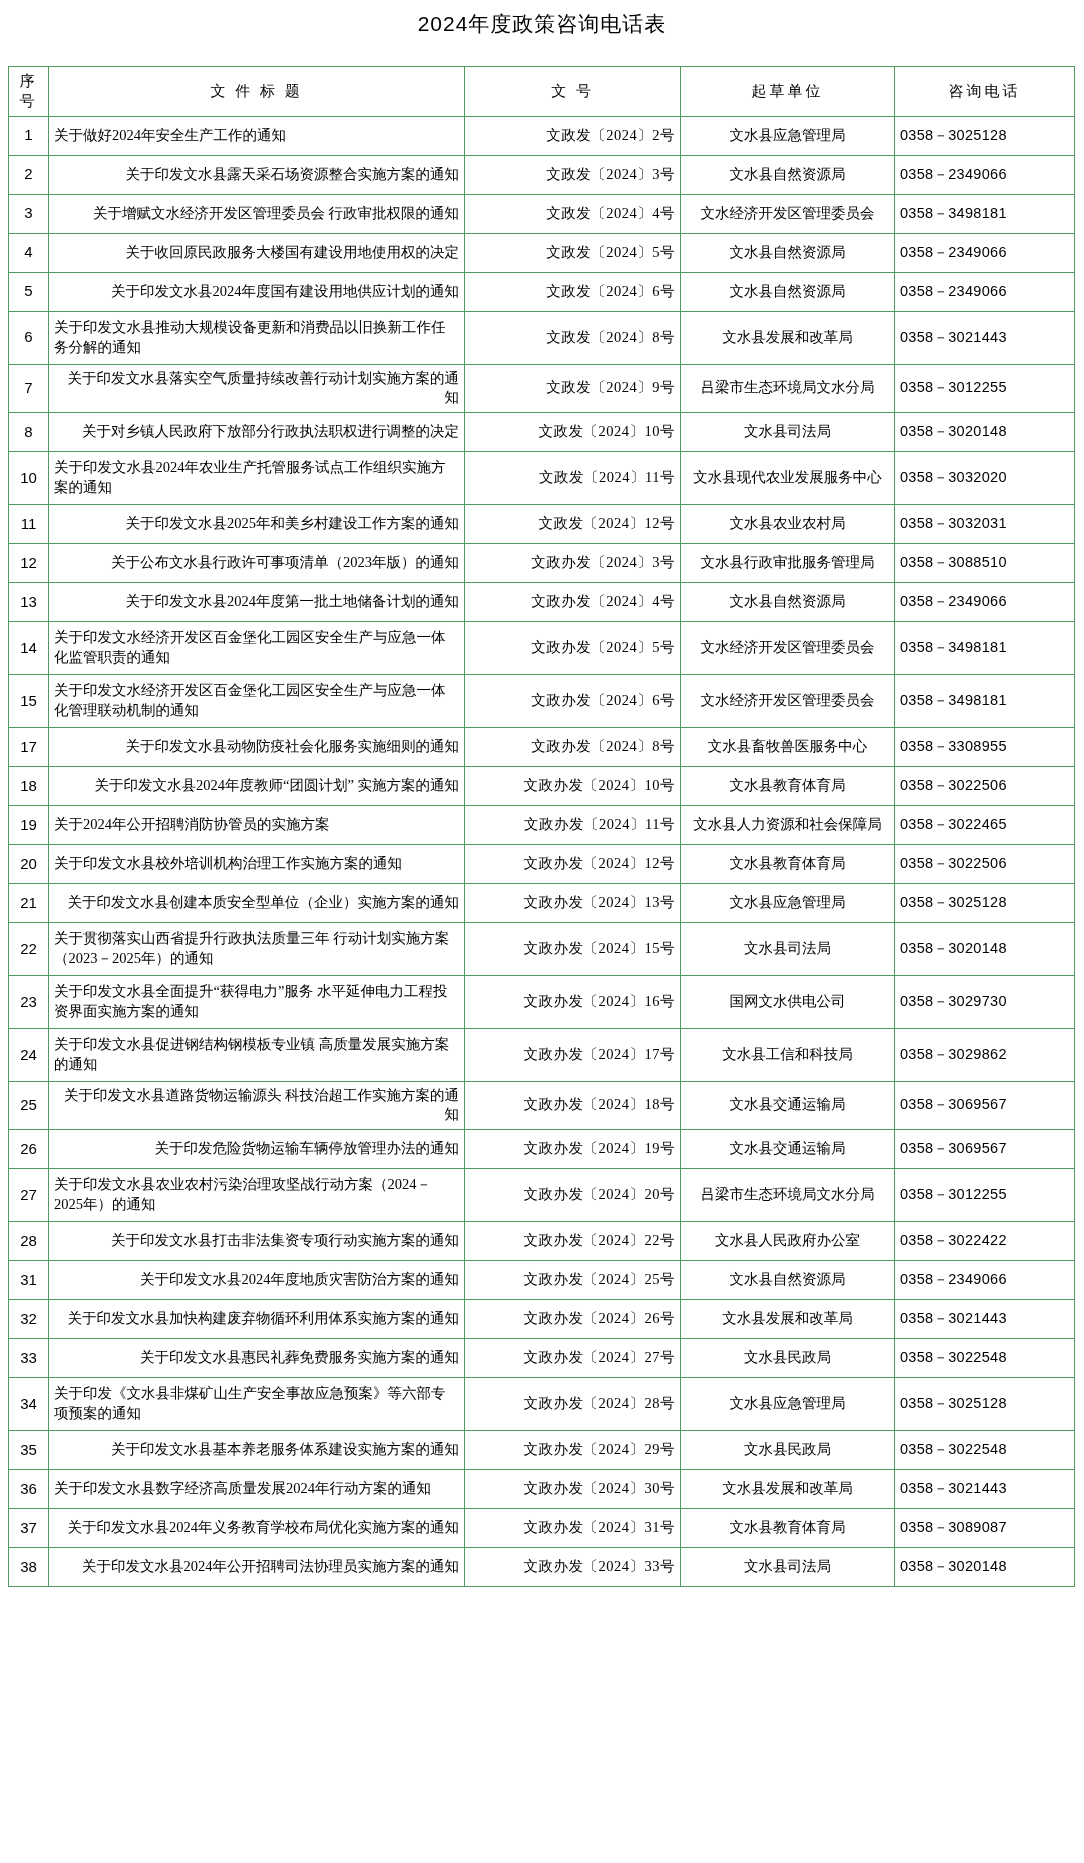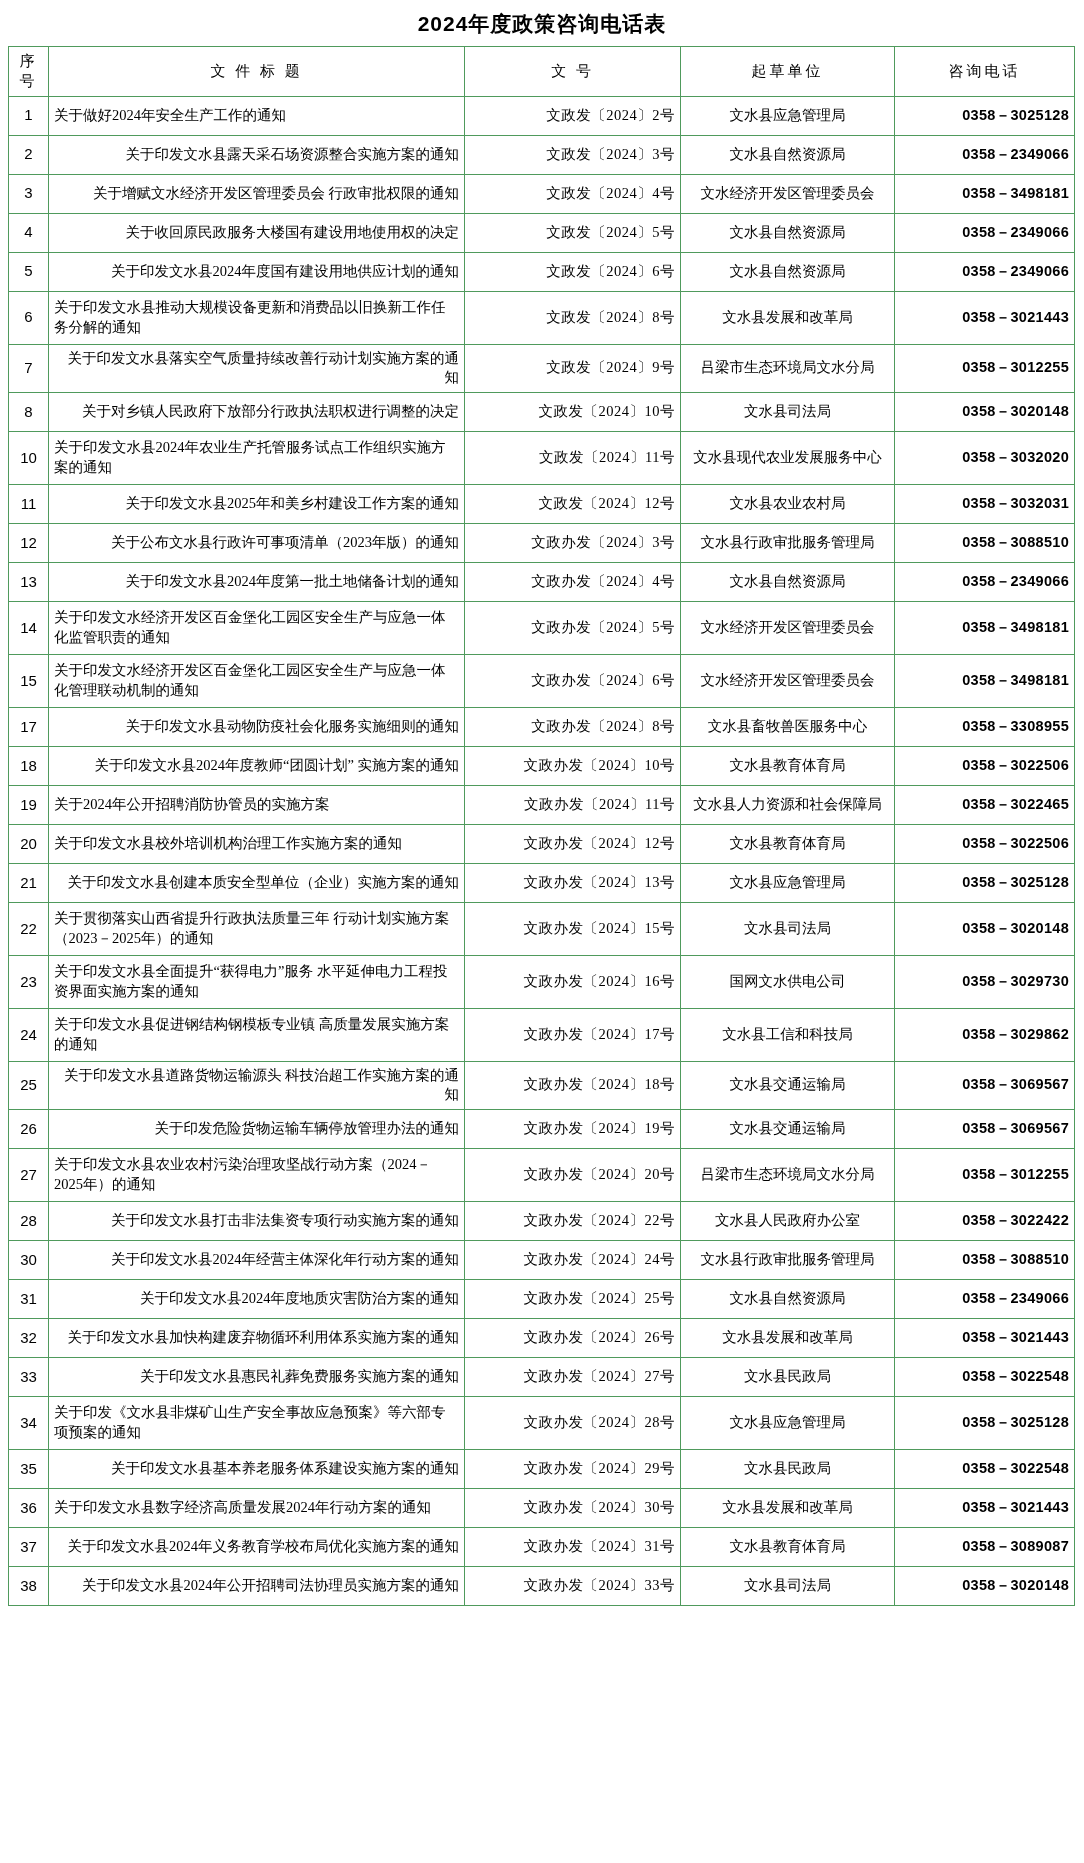--- a/index.html
+++ b/index.html
@@ -13,30 +13,31 @@
     color: #000000;
   }
   .page {
     width: 1084px;
     box-sizing: border-box;
     padding: 4px 8px 10px 8px;
   }
   .doc-title {
     text-align: center;
     font-size: 21px;
-    font-weight: bold;
+    font-weight: normal;
     letter-spacing: 1px;
     padding: 6px 0 8px 0;
     font-family: "Liberation Sans", "DejaVu Sans", sans-serif;
   }
   table.policy-table {
     border-collapse: collapse;
     width: 1066px;
     table-layout: fixed;
     font-size: 14.5px;
+    margin-top: 20px;
   }
   table.policy-table th,
   table.policy-table td {
     border: 1px solid #4f9a5c;
     padding: 4px 5px;
     vertical-align: middle;
     line-height: 1.35;
   }
   table.policy-table th {
     font-weight: normal;
@@ -65,24 +66,23 @@
   }
   td.num-cell {
     text-align: right;
     letter-spacing: 0.5px;
   }
   td.org-cell {
     text-align: center;
     font-family: Liberation Serif, serif;
   }
   td.tel-cell {
-    text-align: right;
+    text-align: left;
     font-family: "Liberation Sans", "DejaVu Sans", sans-serif;
     letter-spacing: 0.3px;
-    font-weight: bold;
   }
   tr.row-h2 td { height: 44px; }
   tr.row-h1 td { height: 30px; }
 </style>
 </head>
 <body>
 
 <div class="page">
 
   <div class="doc-title">2024年度政策咨询电话表</div>
@@ -281,27 +281,20 @@
           <td class="tel-cell">0358－3012255</td>
         </tr>
         <tr class="row-h1">
           <td class="index-cell">28</td>
           <td class="title-cell center">关于印发文水县打击非法集资专项行动实施方案的通知</td>
           <td class="num-cell">文政办发〔2024〕22号</td>
           <td class="org-cell">文水县人民政府办公室</td>
           <td class="tel-cell">0358－3022422</td>
         </tr>
         <tr class="row-h1">
-          <td class="index-cell">30</td>
-          <td class="title-cell center">关于印发文水县2024年经营主体深化年行动方案的通知</td>
-          <td class="num-cell">文政办发〔2024〕24号</td>
-          <td class="org-cell">文水县行政审批服务管理局</td>
-          <td class="tel-cell">0358－3088510</td>
-        </tr>
-        <tr class="row-h1">
           <td class="index-cell">31</td>
           <td class="title-cell center">关于印发文水县2024年度地质灾害防治方案的通知</td>
           <td class="num-cell">文政办发〔2024〕25号</td>
           <td class="org-cell">文水县自然资源局</td>
           <td class="tel-cell">0358－2349066</td>
         </tr>
         <tr class="row-h1">
           <td class="index-cell">32</td>
           <td class="title-cell center">关于印发文水县加快构建废弃物循环利用体系实施方案的通知</td>
           <td class="num-cell">文政办发〔2024〕26号</td>

